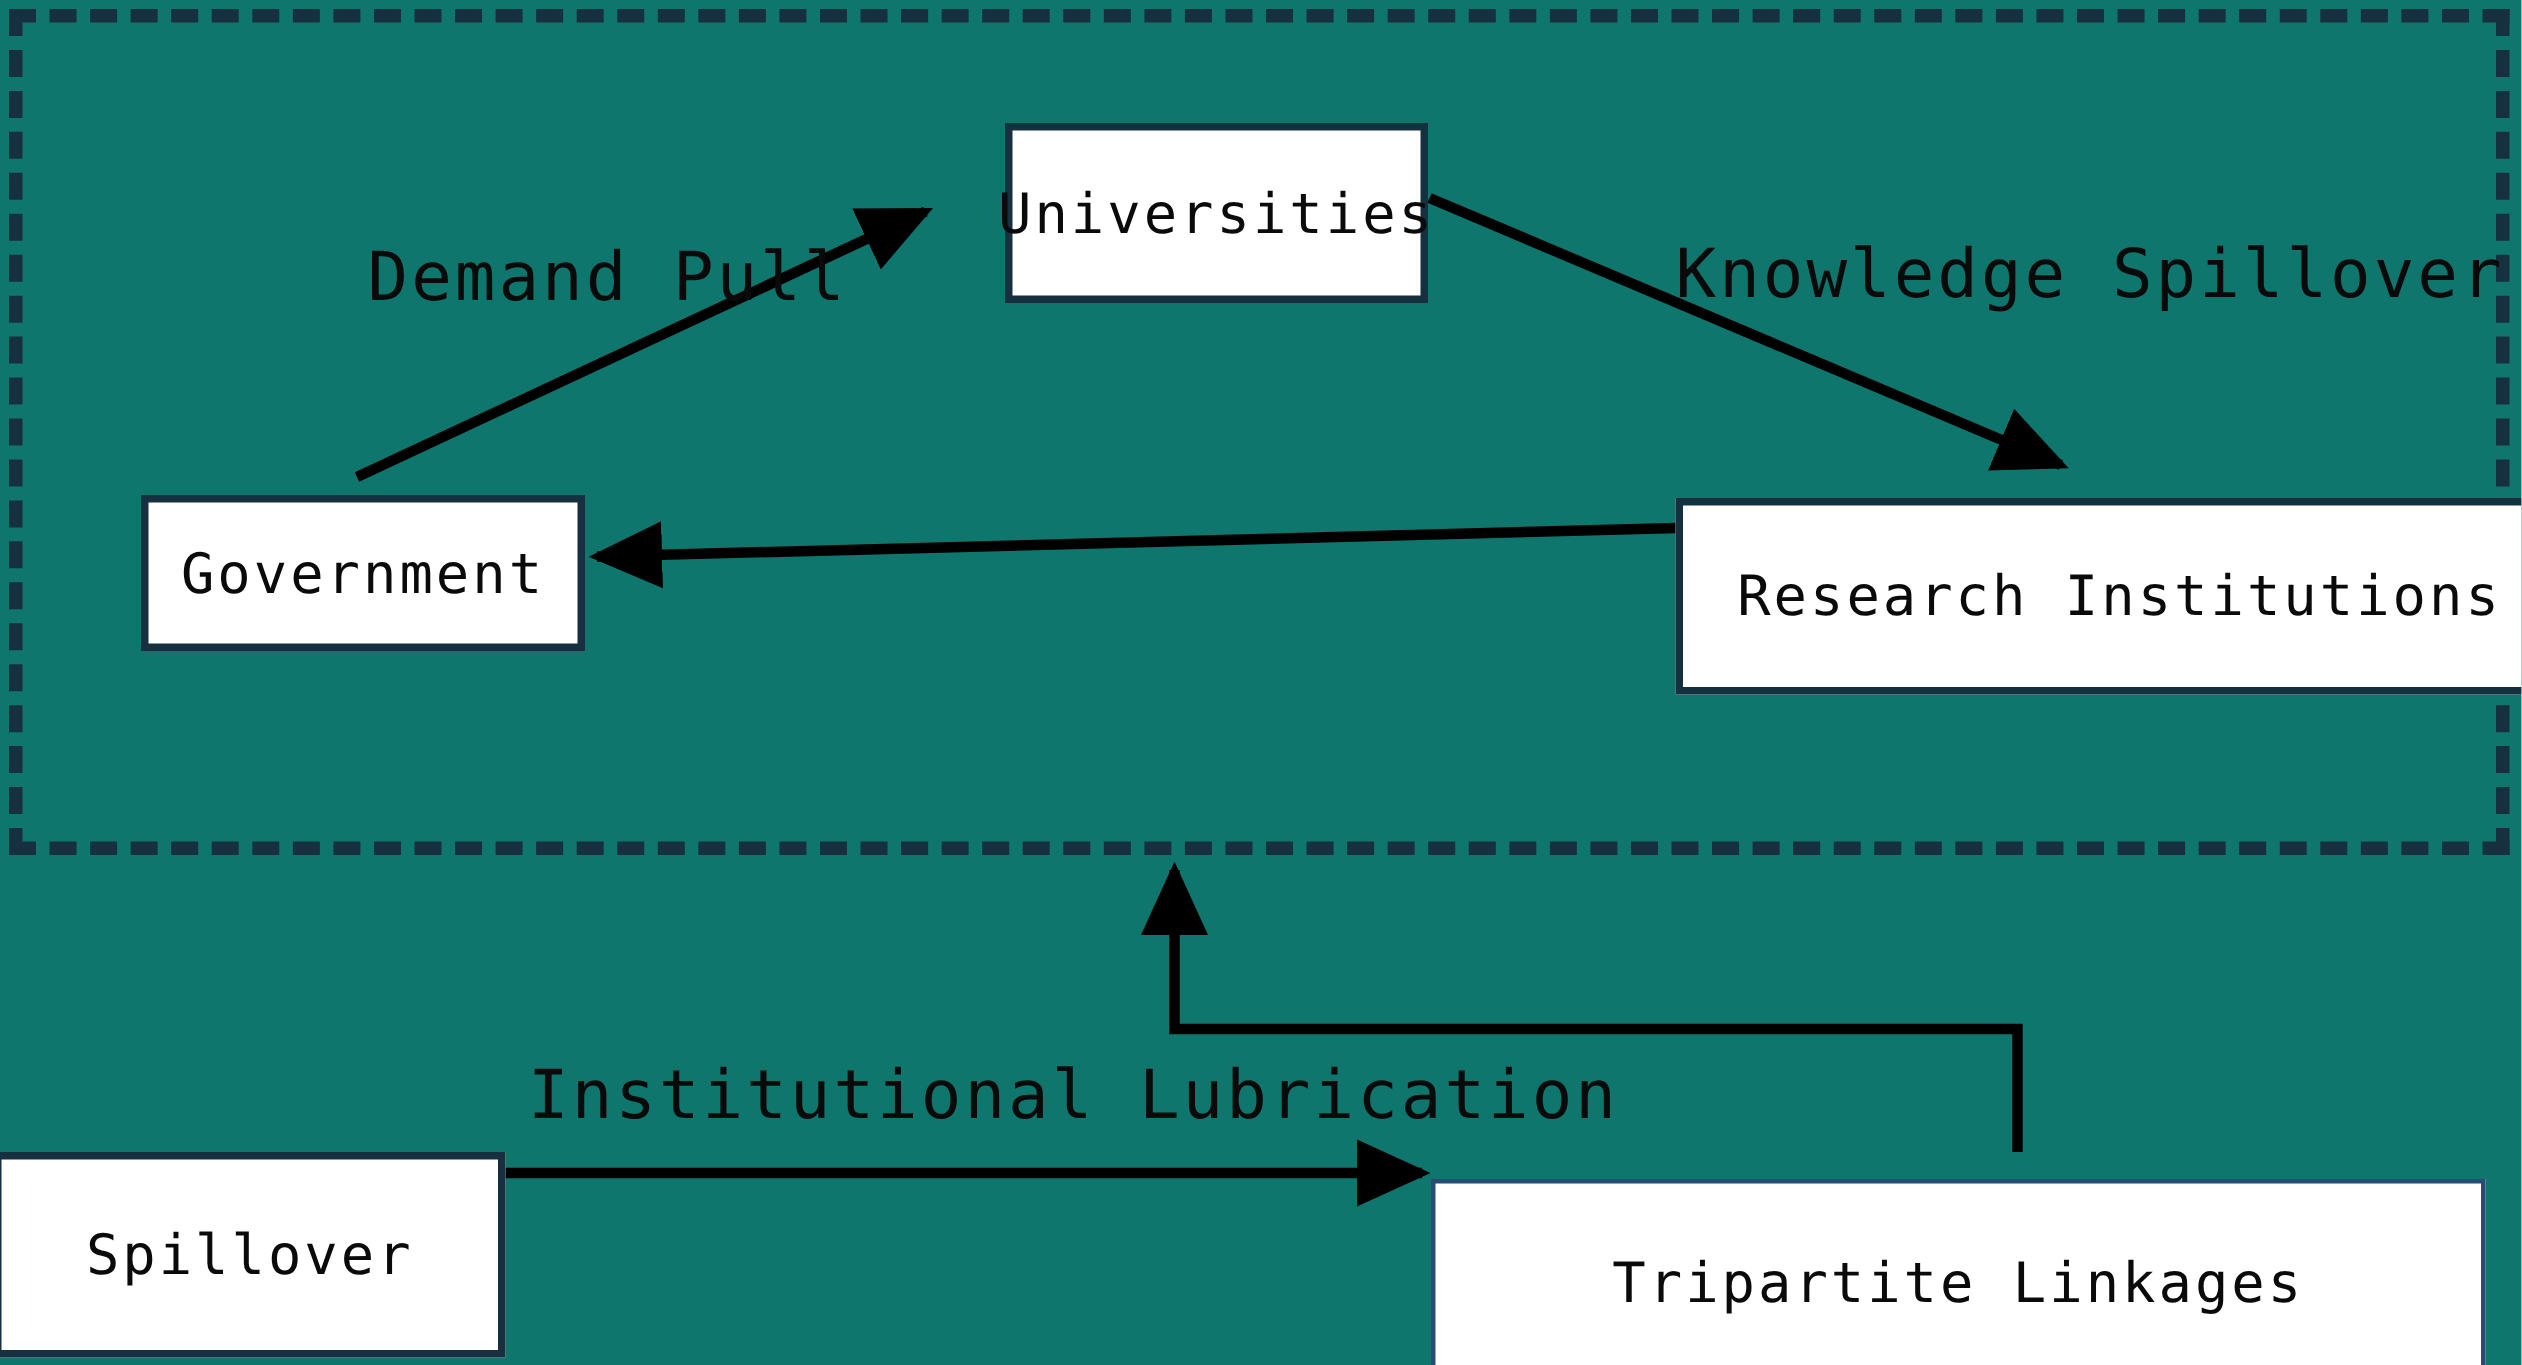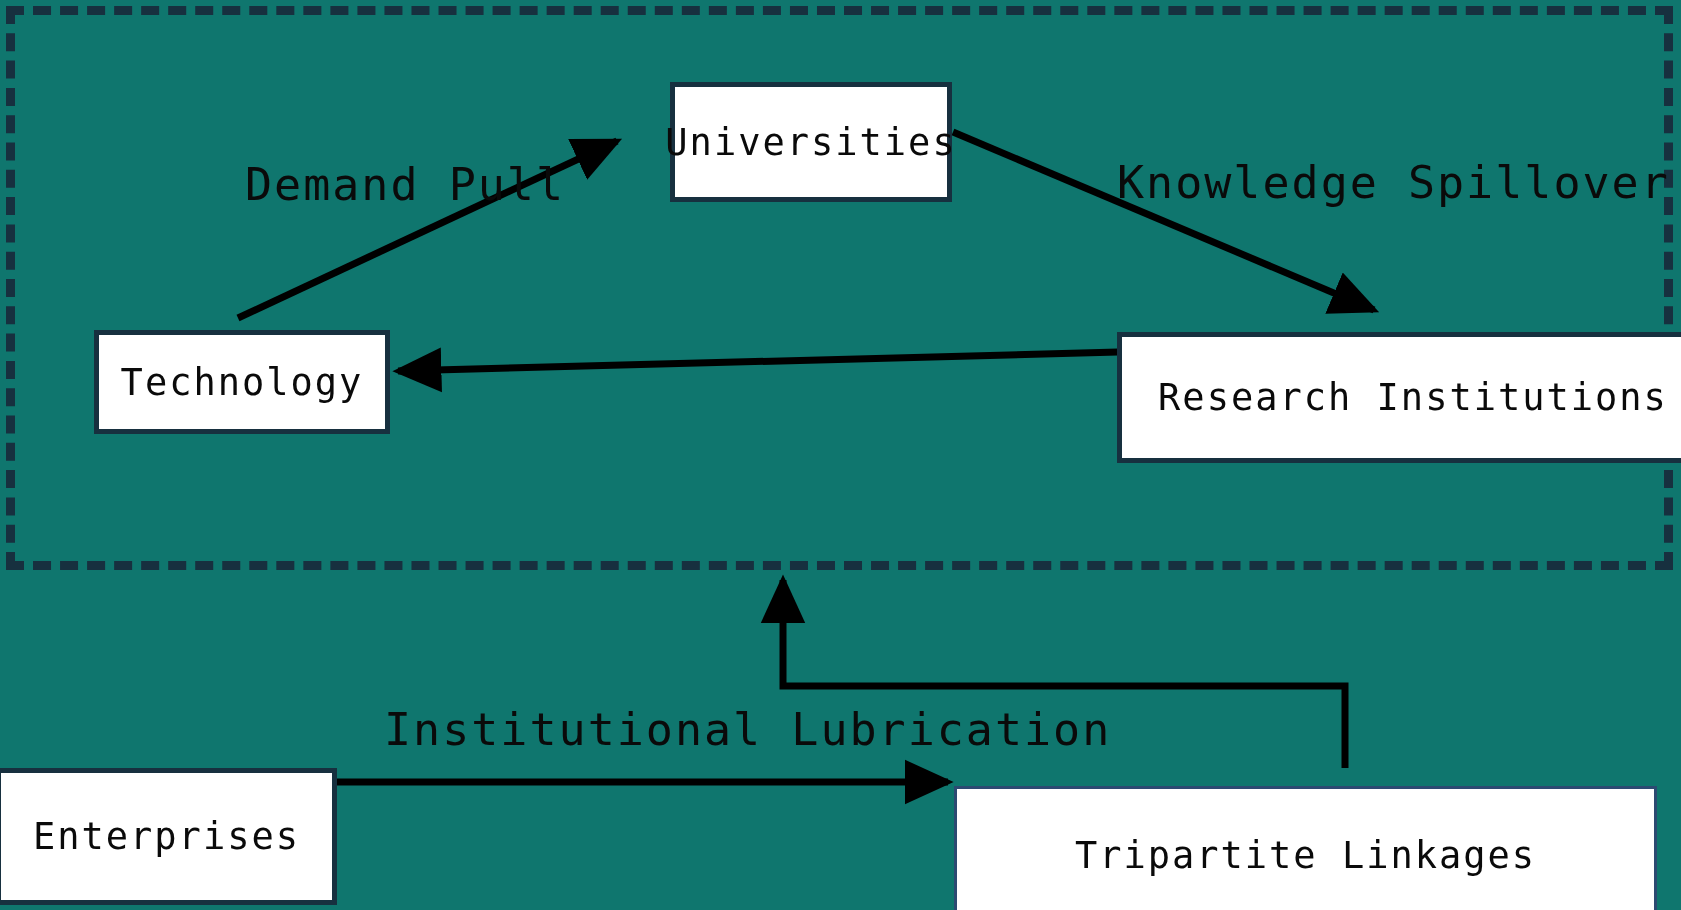--- a/index.html
+++ b/index.html
@@ -88,35 +88,35 @@
     <line x1="316" y1="782" x2="948" y2="782" stroke="#000000" stroke-width="7" marker-end="url(#arrowhead)"></line>
 
     <polyline points="1345,768 1345,686 783,686 783,580" fill="none" stroke="#000000" stroke-width="7" marker-end="url(#arrowhead)"></polyline>
   </svg>
 
   <div class="node node-heavy" style="left:670px; top:82px; width:282px; height:120px;">
     <span class="node-label">Universities</span>
   </div>
 
   <div class="node node-heavy" style="left:94px; top:330px; width:296px; height:104px;">
-    <span class="node-label">Technology</span>
+    <span class="node-label">Government</span>
   </div>
 
   <div class="node node-heavy" style="left:1117px; top:332px; width:592px; height:131px;">
     <span class="node-label">Research Institutions</span>
   </div>
 
   <div class="node node-heavy" style="left:-4px; top:768px; width:341px; height:137px;">
-    <span class="node-label">Enterprises</span>
+    <span class="node-label">Spillover</span>
   </div>
 
   <div class="node node-light" style="left:954px; top:786px; width:703px; height:139px;">
     <span class="node-label">Tripartite Linkages</span>
   </div>
 
   <div class="edge-label" style="left:245px; top:162px;">Demand Pull</div>
 
   <div class="edge-label" style="left:1089px; top:160px;margin-left:28px;">Knowledge Spillover</div>
 
 
-  <div class="edge-label" style="left:384px; top:707px;">Institutional Lubrication</div>
+  <div class="edge-label" style="left:352px; top:707px;">Institutional Lubrication</div>
 
 </div>
 
 </body></html>

